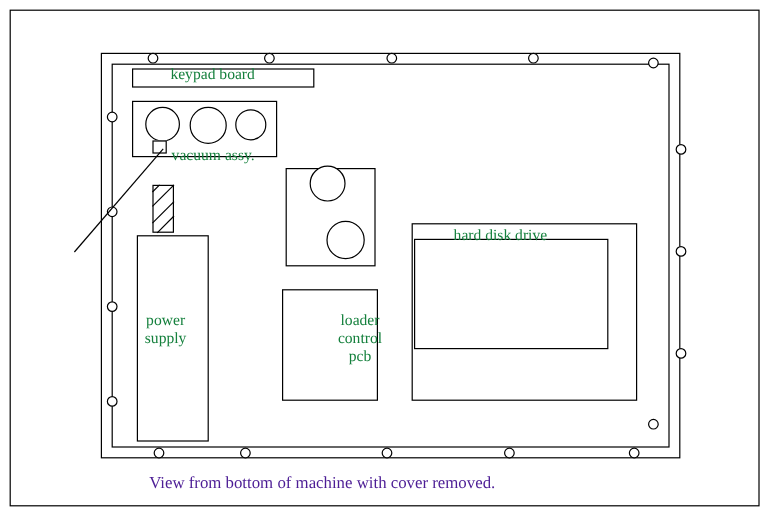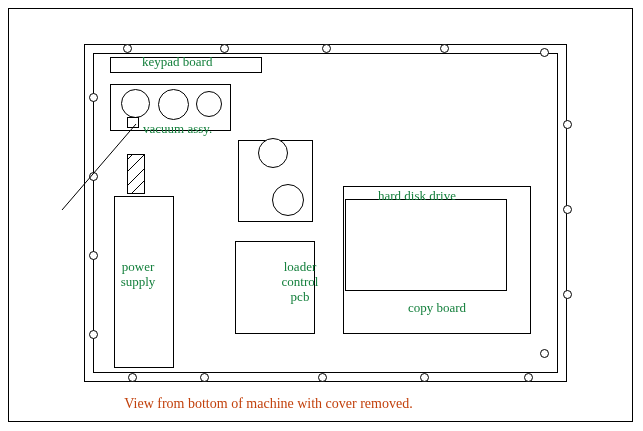--- a/index.html
+++ b/index.html
@@ -94,21 +94,21 @@
     height: 431px;
     pointer-events: none;
   }
   .caption {
     position: absolute;
     left: 0;
     top: 396px;
     width: 537px;
     text-align: center;
     font-size: 14px;
-    color: #c2410c;
+    color: #4c1d95;
   }
 </style>
 </head>
 <body>
 
 <div id="page">
 
   <div class="frame-outer"></div>
 
   <div class="chassis-outer"></div>
@@ -152,21 +152,20 @@
   <div class="box" style="left:238px; top:140px; width:75px; height:82px;"></div>
   <div class="motor-circle" style="left:258px; top:138px; width:30px; height:30px;"></div>
   <div class="motor-circle" style="left:272px; top:184px; width:32px; height:32px;"></div>
 
   <div class="box" style="left:235px; top:241px; width:80px; height:93px;"></div>
   <div class="label label-center" style="left:235px; top:259px; width:80px;margin-left:25px;">loader
 control
 pcb</div>
 
   <div class="box" style="left:343px; top:186px; width:188px; height:148px;"></div>
-  <div class="label label-center" style="left:343px; top:300px; width:188px;">copy board</div>
 
   <div class="box" style="left:345px; top:199px; width:162px; height:92px;"></div>
   <div class="label" style="left:366px; top:188px;margin-left:12px;">hard disk drive</div>
 
   <svg class="overlay" viewBox="0 0 643 431">
     <line x1="62" y1="210" x2="136" y2="124" stroke="#000000" stroke-width="1"></line>
 
     <line x1="127" y1="172" x2="145" y2="154" stroke="#000000" stroke-width="1"></line>
     <line x1="127" y1="186" x2="145" y2="168" stroke="#000000" stroke-width="1"></line>
     <line x1="131" y1="194" x2="145" y2="180" stroke="#000000" stroke-width="1"></line>

